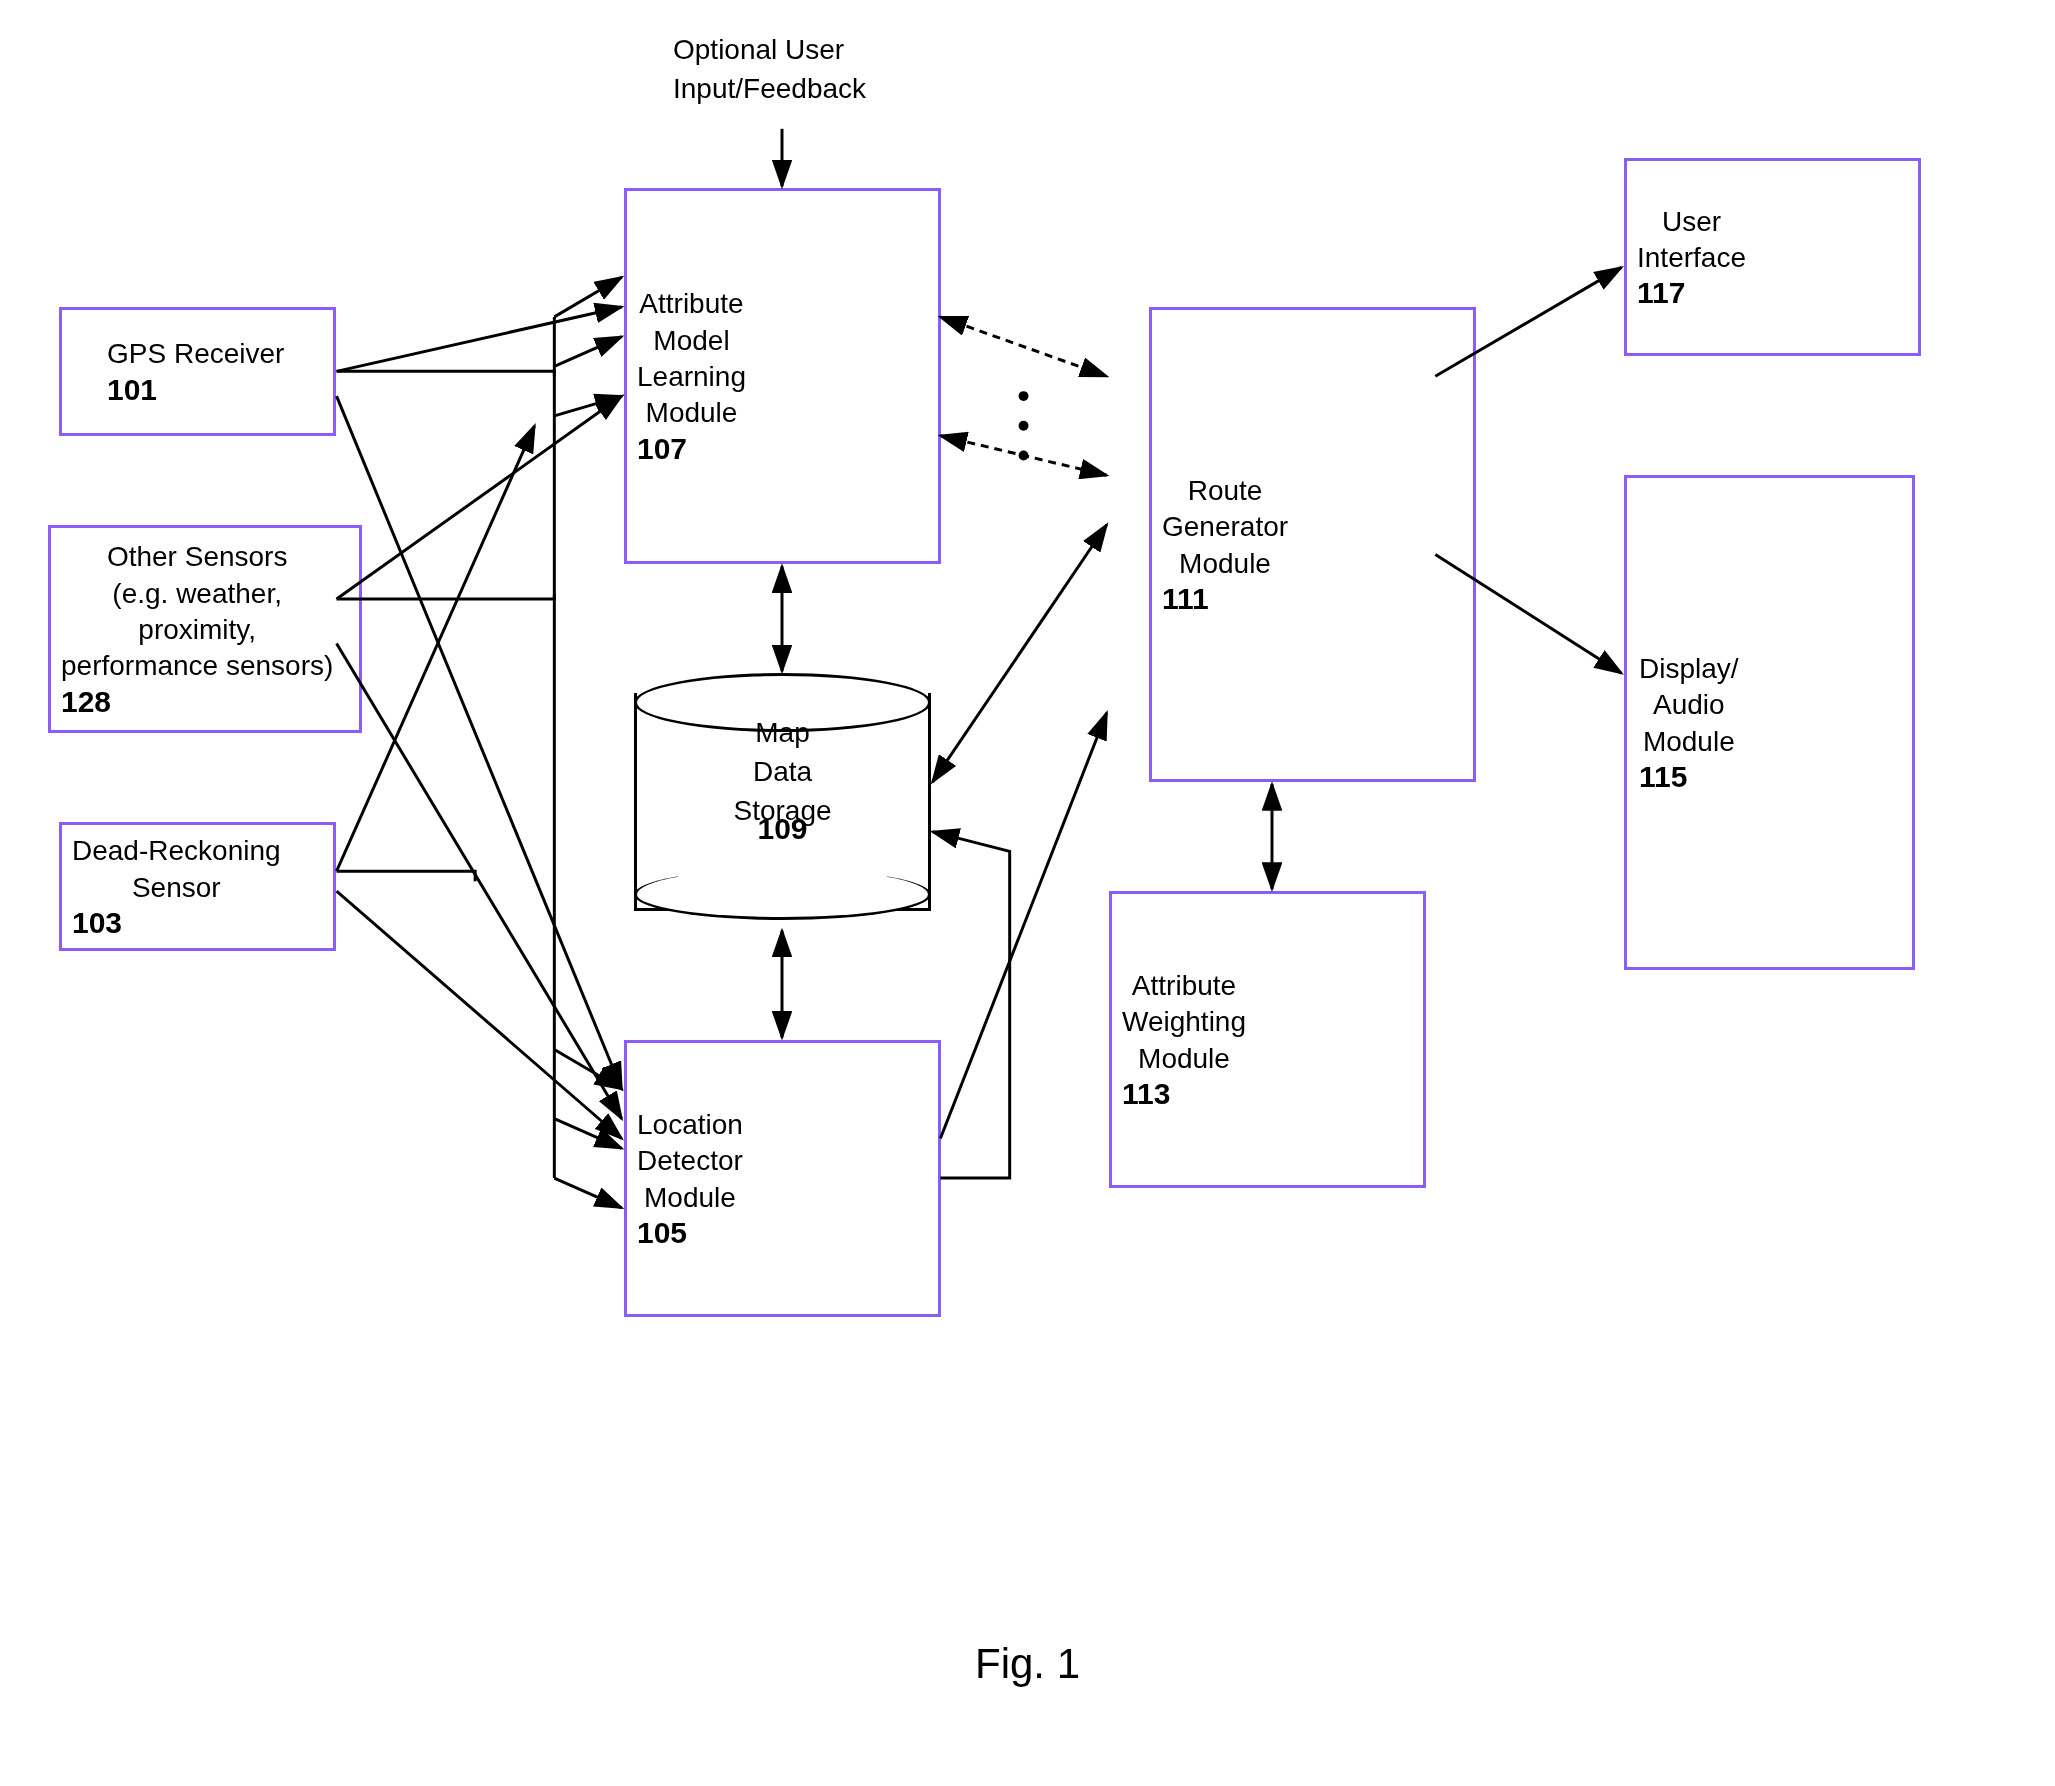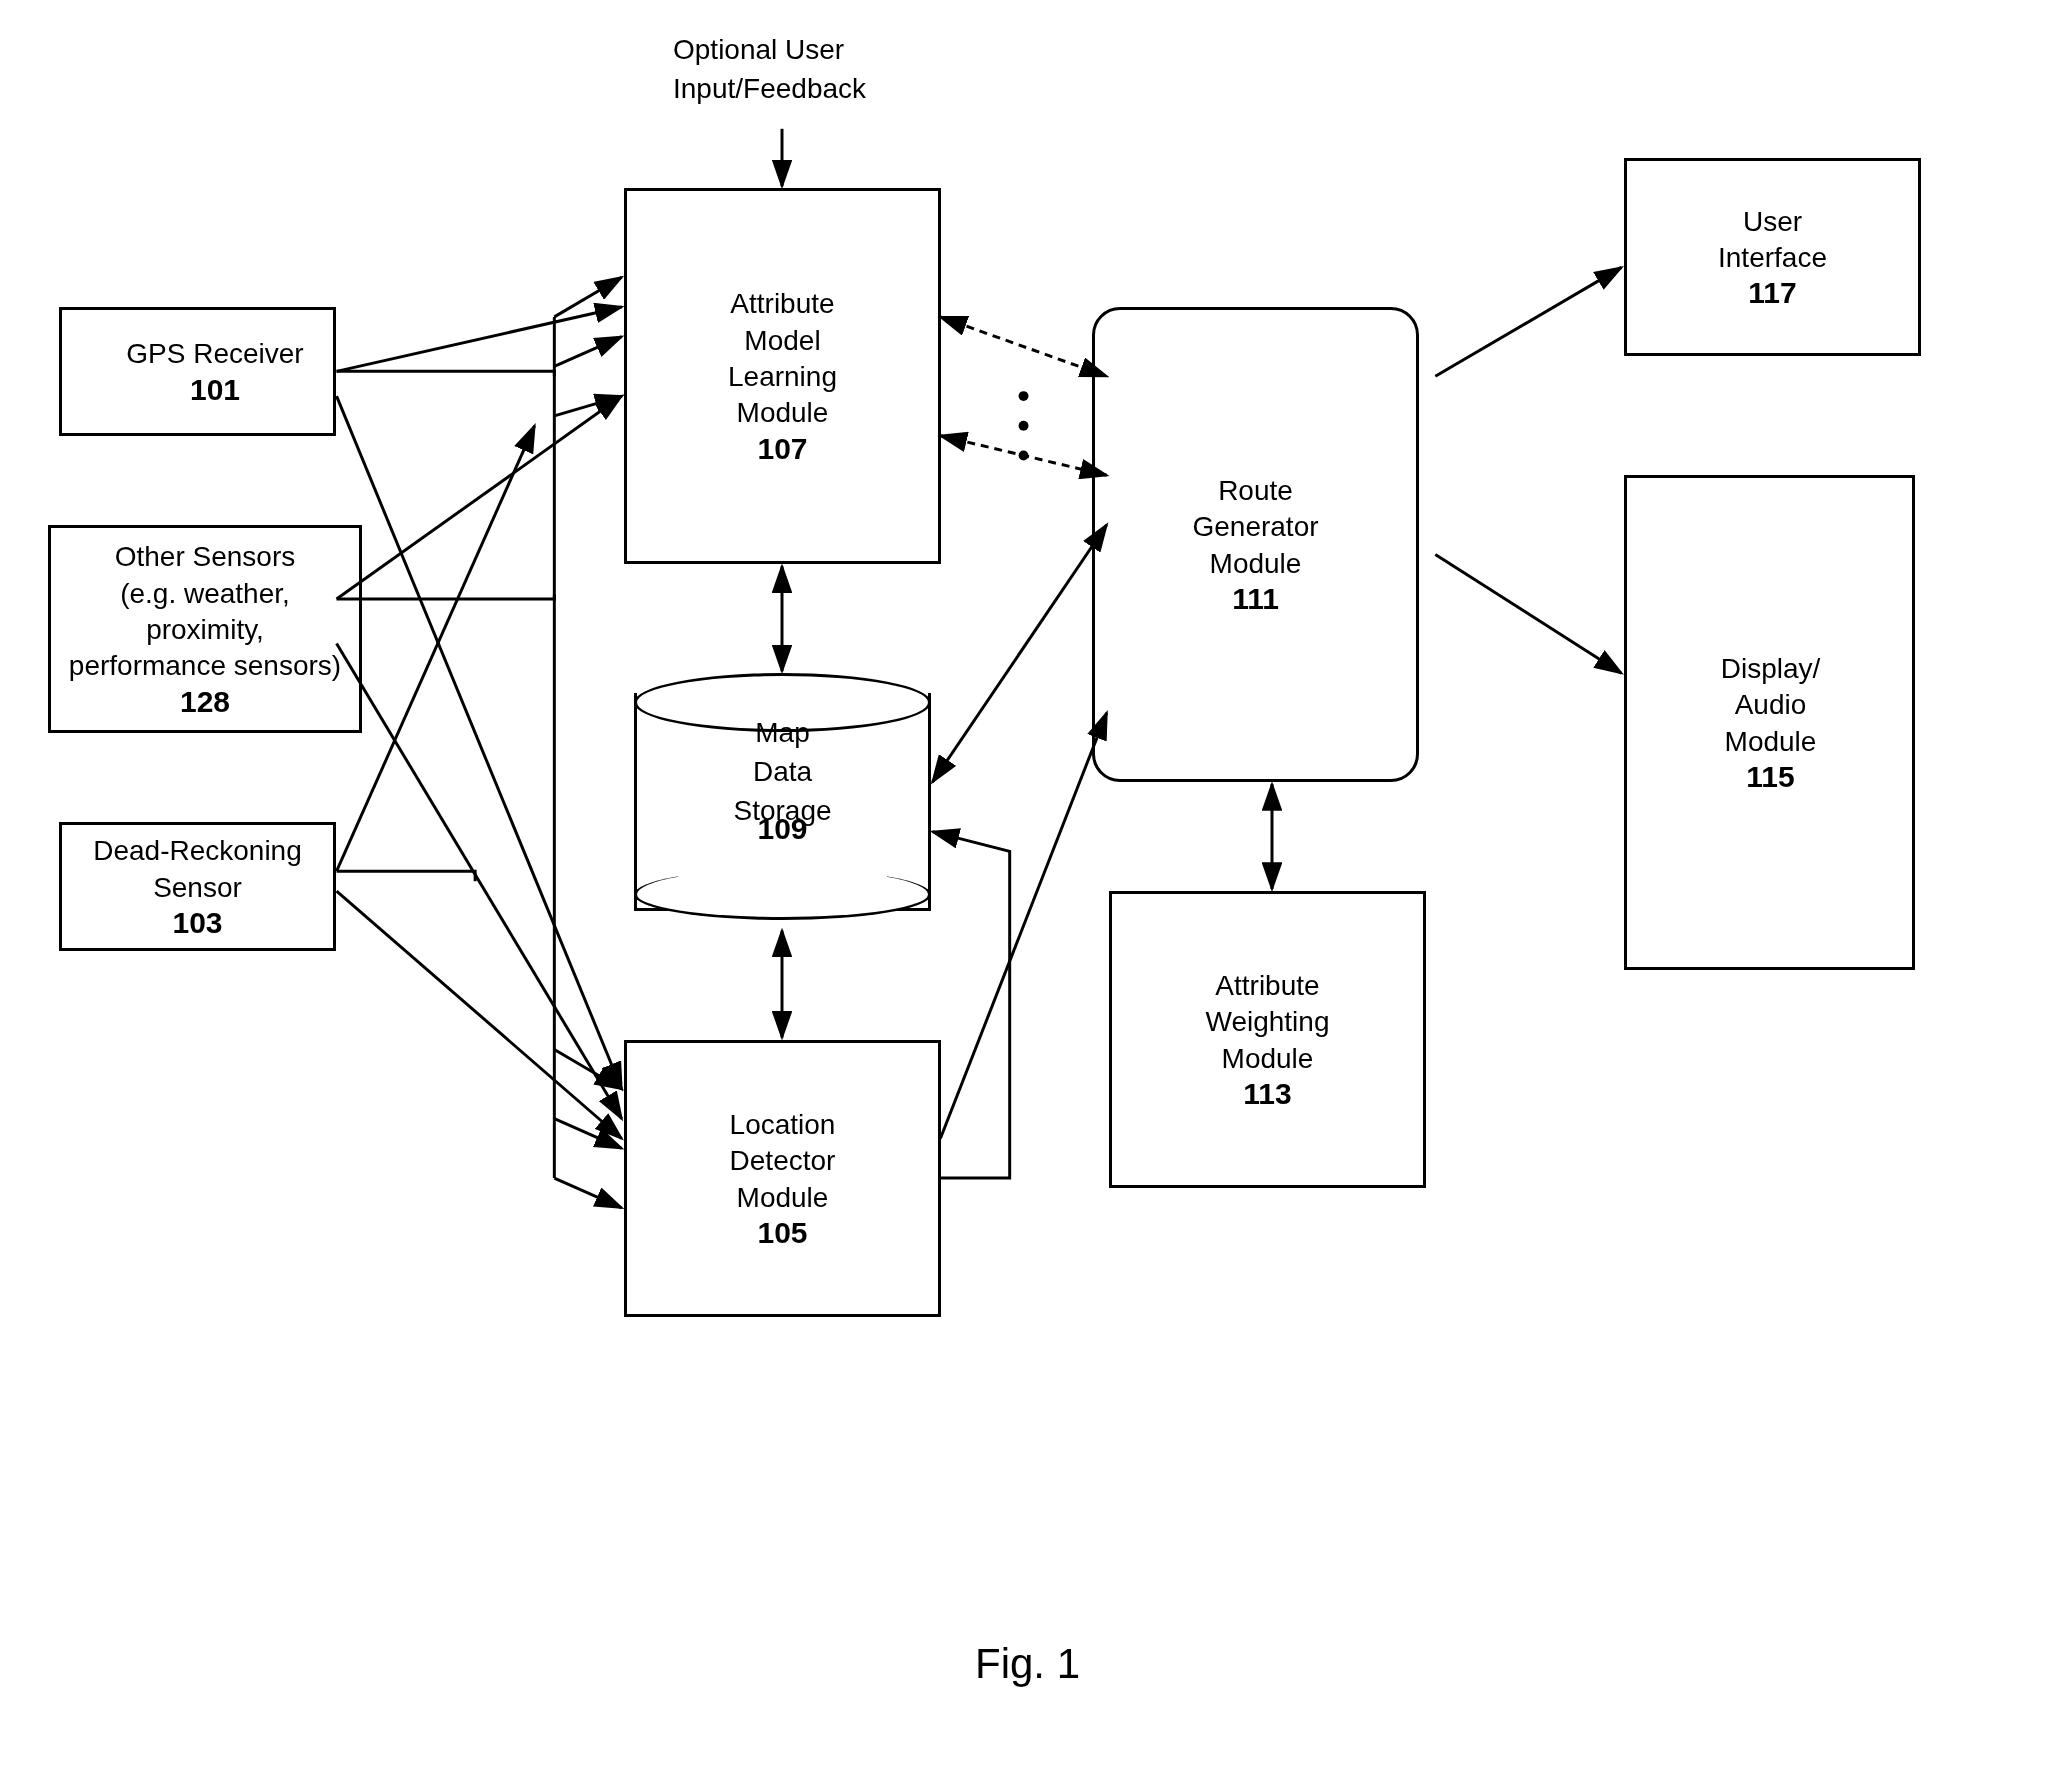--- a/index.html
+++ b/index.html
@@ -14,25 +14,25 @@
 
     .diagram-container {
       position: absolute;
       top: 0; left: 0;
       width: 2055px;
       height: 1787px;
     }
 
     .box {
       position: absolute;
-      border: 3px solid #000000;
+      border: 3px solid #8b5cf6;
       background: #fff;
       display: flex;
       flex-direction: column;
-      align-items: center;
+      align-items: flex-start;
       justify-content: center;
       text-align: center;
       padding: 10px;
     }
 
     .box .label {
       font-size: 28px;
       line-height: 1.3;
     }
 
@@ -61,22 +61,22 @@
       left: 624px; top: 188px;
       width: 317px; height: 376px;
     }
 
     #location-detector {
       left: 624px; top: 1040px;
       width: 317px; height: 277px;
     }
 
     #route-generator {
-      left: 1092px; top: 307px;
-      width: 327px; height: 475px; border-radius: 28px;
+      left: 1149px; top: 307px;
+      width: 327px; height: 475px;
     }
 
     #attr-weighting {
       left: 1109px; top: 891px;
       width: 317px; height: 297px;
     }
 
     #user-interface {
       left: 1624px; top: 158px;
       width: 297px; height: 198px;

